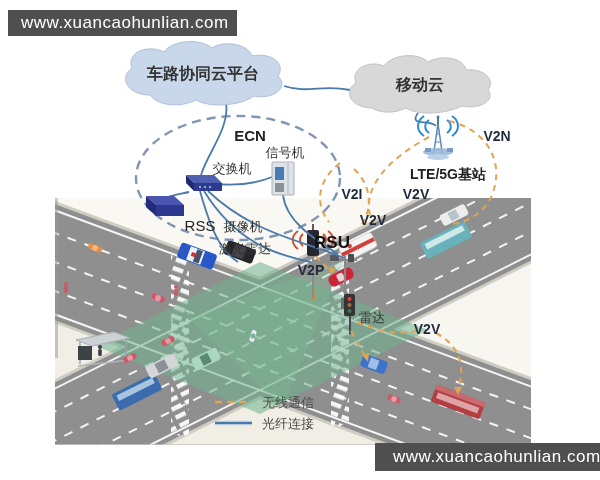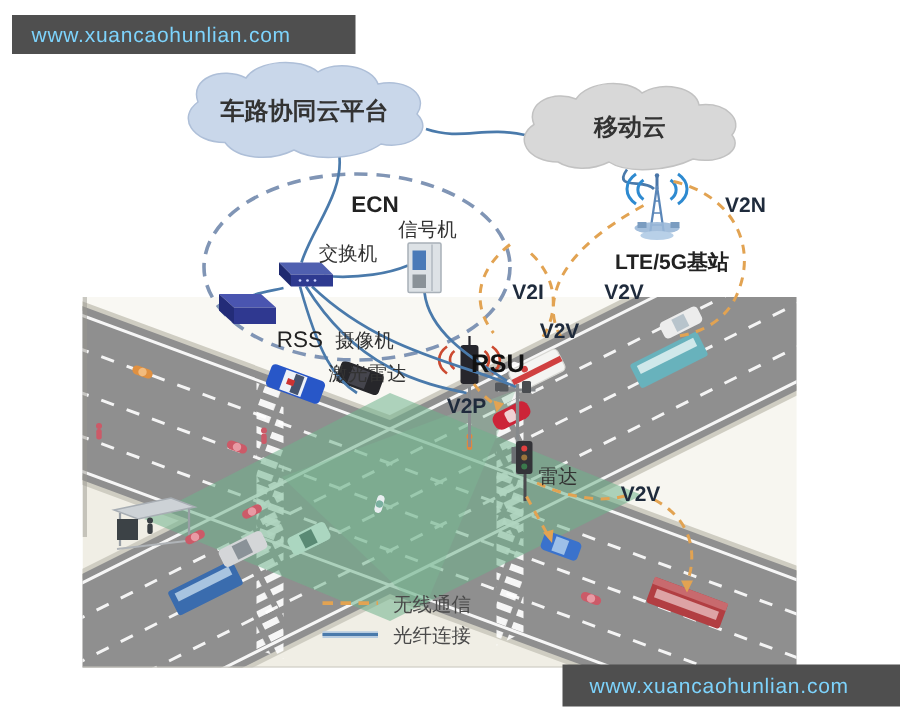--- a/index.html
+++ b/index.html
@@ -1,22 +1,22 @@
 <!DOCTYPE html>
 <html><head>
 <meta charset="utf-8">
 <style>
   html,body{margin:0;padding:0;}
   body{
     width:600px;height:480px;position:relative;background:#ffffff;
     font-family:"Liberation Sans", sans-serif;overflow:hidden;
   }
   .watermark{
-    position:absolute;background:#4f4f4f;color:#7dd3fc;
-    font-size:14px;letter-spacing:0.5px;white-space:nowrap;
+    position:absolute;background:#4f4f4f;color:#ffffff;
+    font-size:17px;letter-spacing:0.5px;white-space:nowrap;
     display:flex;align-items:center;text-align:center;
   }
   #wm-top{left:8px;top:10px;width:216px;height:26px;padding-left:13px;}
   #wm-bottom{left:375px;top:443px;width:225px;height:28px;padding-left:18px;}
   svg{position:absolute;left:0;top:0;}
   text{font-family:"Liberation Sans", sans-serif;}
   .zh{fill:#333333;font-size:13px;}
   .vx{fill:#1f2b3c;font-size:14px;font-weight:bold;}
   .legend-t{fill:#4a4a4a;font-size:13px;}
 </style>

